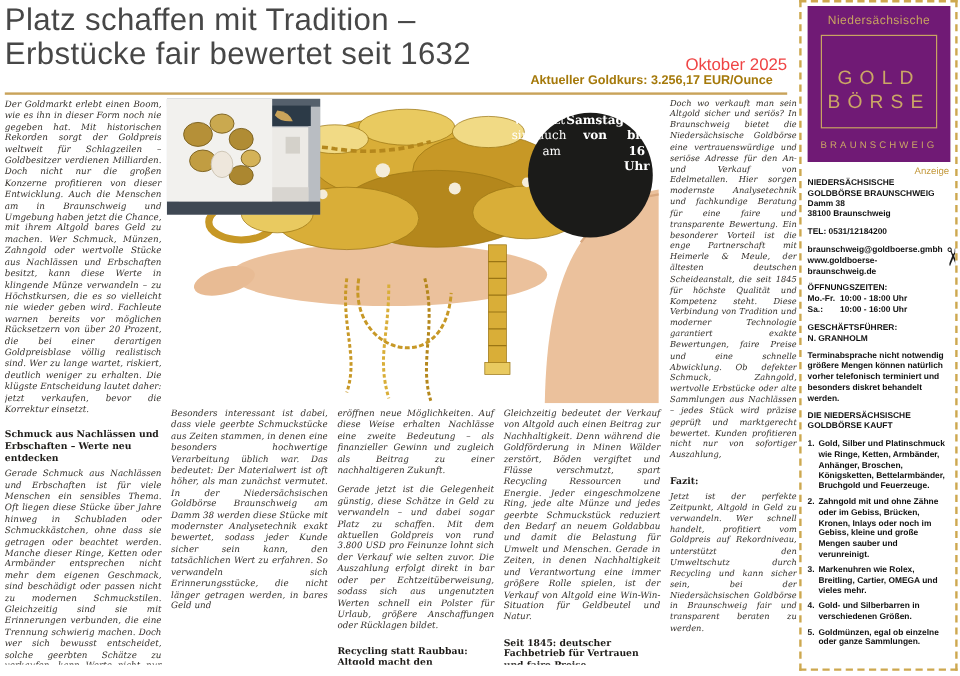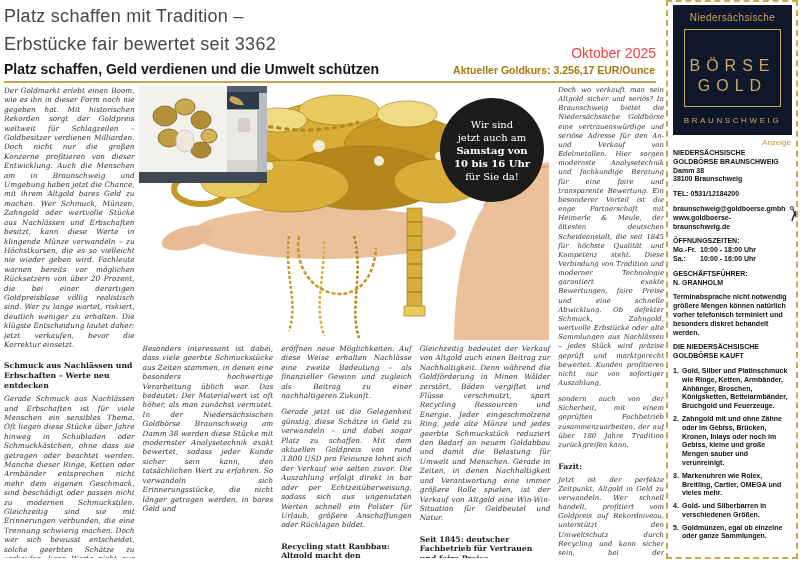--- a/index.html
+++ b/index.html
@@ -2,49 +2,49 @@
 <html lang="de"><head>
 <meta charset="utf-8">
 <style>
   html,body{margin:0;padding:0;background:#ffffff;}
   .page{position:relative;width:800px;height:563px;overflow:hidden;background:#fff;
         font-family:"DejaVu Serif",serif;color:#2b2926;}
   
   .main{position:absolute;left:4px;top:0;width:660px;height:563px;}
   .hdr{position:relative;}
   .h1{font-family:"Liberation Sans",sans-serif;font-weight:400;color:#474747;
-      font-size:18px;line-height:28px;letter-spacing:.3px;margin:2px 0 0 0;}
+      font-size:26px;line-height:28px;letter-spacing:.3px;margin:2px 0 0 0;}
   .date{position:absolute;right:8px;top:43px;font-family:Liberation Sans, sans-serif;
         font-size:14px;color:#ef4444;}
   .subrow{display:flex;align-items:baseline;margin-top:3px;}
   .subtitle{font-family:"Liberation Sans",sans-serif;font-weight:700;font-size:14px;color:#161616;}
-  .goldprice{margin-left:auto;margin-right:9px;font-family:"Liberation Sans",sans-serif;
+  .goldprice{margin-left:auto;margin-right:20px;font-family:"Liberation Sans",sans-serif;
              font-weight:700;font-size:10.5px;color:#a5790a;}
   .rule{border:0;border-top:2px solid #c9a35a;margin:4px 8px 0 0;}
   
   .cols{position:relative;display:flex;gap:8px;margin-top:3px;height:472px;overflow:hidden;}
   .col{width:131px;font-size:7.3px;line-height:9.4px;text-align:justify;color:#332f2a;}
   .col.narrow{width:106px;font-size:6.9px;line-height:9.15px;}
   .col p{margin:0 0 7px 0;font-style:italic;}
   .col h3{font-size:7.7px;line-height:9.6px;margin:12px 0 4px 0;color:#1d1b18;text-align:left;}
   .spacer{height:258px;}
   
   .media{position:absolute;left:135px;top:0;width:410px;height:254px;}
   .media svg{position:absolute;left:0;top:0;}
   .badge{position:absolute;left:301px;top:12px;width:104px;height:104px;border-radius:50%;
-         background:#1b1b19;color:#ffffff;display:flex;flex-direction:column;justify-content:center;
+         background:#1b1b19;color:#ffffff;display:flex;flex-direction:row;justify-content:center;
          text-align:center;font-size:10px;line-height:13px;}
   .badge .b{font-weight:700;}
   .shop{position:absolute;left:9px;top:152px;}
   .teeth{position:absolute;left:224px;top:160px;}
   
   .sidebar{position:absolute;left:666px;top:0;width:132px;height:563px;}
   .coupon{position:relative;border:2px dashed #cda84f;height:559px;box-sizing:border-box;
           padding:3px 4px 2px 5px;overflow:hidden;}
-  .logo{background:#0f172a;text-align:center;padding:7px 4px 10px 4px;}
+  .logo{background:#701a75;text-align:center;padding:7px 4px 10px 4px;}
   .logo-top{color:#c8a461;font-family:"Liberation Sans",sans-serif;font-size:10px;letter-spacing:.4px;}
   .logo-box{border:1px solid #c8a461;margin:6px 7px 0 7px;padding:26px 0 10px 0;}
   .logo-g{color:#cba765;font-family:"Liberation Sans",sans-serif;font-size:16px;letter-spacing:6px;line-height:20px;}
   .logo-city{color:#cba765;font-family:"Liberation Sans",sans-serif;font-size:8px;letter-spacing:2.6px;margin-top:9px;}
   .anzeige{text-align:right;color:#c49a3e;font-family:"Liberation Sans",sans-serif;
            font-weight:400;font-size:8px;margin:3px 1px 2px 0;}
   .sb{font-family:"Liberation Sans",sans-serif;font-weight:700;color:#111;
       font-size:7px;line-height:8.8px;}
   .sb-block{margin-bottom:6px;}
   .hours-row{display:flex;}
@@ -56,25 +56,24 @@
 </style>
 </head>
 <body>
 
 <div class="page">
 
   <div class="main">
     <div class="hdr">
       <div class="h1">
         <span>Platz schaffen mit Tradition –</span><br>
-        <span>Erbstücke fair bewertet seit 3362</span>
+        <span>Erbstücke fair bewertet seit 1632</span>
       </div>
       <div class="date">Oktober 2025</div>
       <div class="subrow">
-        <span class="subtitle">Platz schaffen, Geld verdienen und die Umwelt schützen</span>
         <span class="goldprice">Aktueller Goldkurs: 3.256,17 EUR/Ounce</span>
       </div>
       <hr class="rule">
     </div>
 
     <div class="cols">
 
       <div class="col">
         <p>Der Goldmarkt erlebt einen Boom, wie es ihn in dieser Form noch nie gegeben hat. Mit historischen Rekorden sorgt der Goldpreis weltweit für Schlagzeilen – Goldbesitzer verdienen Milliarden. Doch nicht nur die großen Konzerne profitieren von dieser Entwicklung. Auch die Menschen am in Braunschweig und Umgebung haben jetzt die Chance, mit ihrem Altgold bares Geld zu machen. Wer Schmuck, Münzen, Zahngold oder wertvolle Stücke aus Nachlässen und Erbschaften besitzt, kann diese Werte in klingende Münze verwandeln – zu Höchstkursen, die es so vielleicht nie wieder geben wird. Fachleute warnen bereits vor möglichen Rücksetzern von über 20 Prozent, die bei einer derartigen Goldpreisblase völlig realistisch sind. Wer zu lange wartet, riskiert, deutlich weniger zu erhalten. Die klügste Entscheidung lautet daher: jetzt verkaufen, bevor die Korrektur einsetzt.</p>
         <h3>Schmuck aus Nachlässen und Erbschaften – Werte neu entdecken</h3>
@@ -94,21 +93,20 @@
       </div>
 
       <div class="col">
         <div class="spacer"></div>
         <p>Gleichzeitig bedeutet der Verkauf von Altgold auch einen Beitrag zur Nachhaltigkeit. Denn während die Goldförderung in Minen Wälder zerstört, Böden vergiftet und Flüsse verschmutzt, spart Recycling Ressourcen und Energie. Jeder eingeschmolzene Ring, jede alte Münze und jedes geerbte Schmuckstück reduziert den Bedarf an neuem Goldabbau und damit die Belastung für Umwelt und Menschen. Gerade in Zeiten, in denen Nachhaltigkeit und Verantwortung eine immer größere Rolle spielen, ist der Verkauf von Altgold eine Win-Win-Situation für Geldbeutel und Natur.</p>
         <h3>Seit 1845: deutscher Fachbetrieb für Vertrauen und faire Preise</h3>
       </div>
 
       <div class="col narrow">
         <p>Doch wo verkauft man sein Altgold sicher und seriös? In Braunschweig bietet die Niedersächsische Goldbörse eine vertrauenswürdige und seriöse Adresse für den An- und Verkauf von Edelmetallen. Hier sorgen modernste Analysetechnik und fachkundige Beratung für eine faire und transparente Bewertung. Ein besonderer Vorteil ist die enge Partnerschaft mit Heimerle &amp; Meule, der ältesten deutschen Scheideanstalt, die seit 1845 für höchste Qualität und Kompetenz steht. Diese Verbindung von Tradition und moderner Technologie garantiert exakte Bewertungen, faire Preise und eine schnelle Abwicklung. Ob defekter Schmuck, Zahngold, wertvolle Erbstücke oder alte Sammlungen aus Nachlässen – jedes Stück wird präzise geprüft und marktgerecht bewertet. Kunden profitieren nicht nur von sofortiger Auszahlung,</p>
-        <p>sondern auch von der Sicherheit, mit einem geprüften Fachbetrieb zusammenzuarbeiten, der auf über 180 Jahre Tradition zurückgreifen kann.</p>
         <h3>Fazit:</h3>
         <p>Jetzt ist der perfekte Zeitpunkt, Altgold in Geld zu verwandeln. Wer schnell handelt, profitiert vom Goldpreis auf Rekordniveau, unterstützt den Umweltschutz durch Recycling und kann sicher sein, bei der Niedersächsischen Goldbörse in Braunschweig fair und transparent beraten zu werden.</p>
 
       </div>
 
       <div class="media">
 
         <svg width="410" height="254" viewBox="0 0 410 254">
           <rect x="0" y="0" width="410" height="254" fill="#ffffff"></rect>
 
@@ -197,22 +195,22 @@
 
     </div>
   </div>
 
   <div class="sidebar">
     <div class="coupon">
 
       <div class="logo">
         <div class="logo-top">Niedersächsische</div>
         <div class="logo-box">
+          <div class="logo-g">GOLD</div>
           <div class="logo-g">BÖRSE</div>
-          <div class="logo-g">GOLD</div>
         </div>
         <div class="logo-city">BRAUNSCHWEIG</div>
       </div>
 
       <div class="anzeige">Anzeige</div>
 
       <div class="sb">
         <div class="sb-block">
           <div>NIEDERSÄCHSISCHE GOLDBÖRSE BRAUNSCHWEIG</div>
           <div>Damm 38</div>

